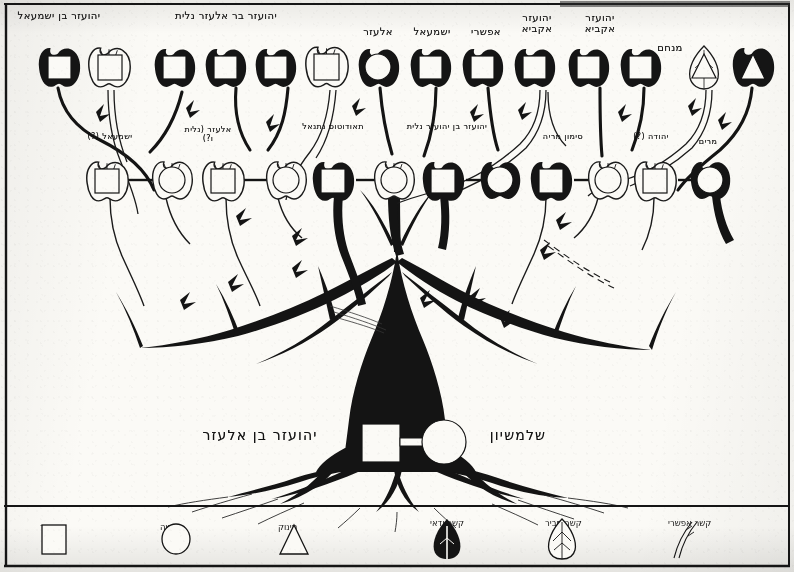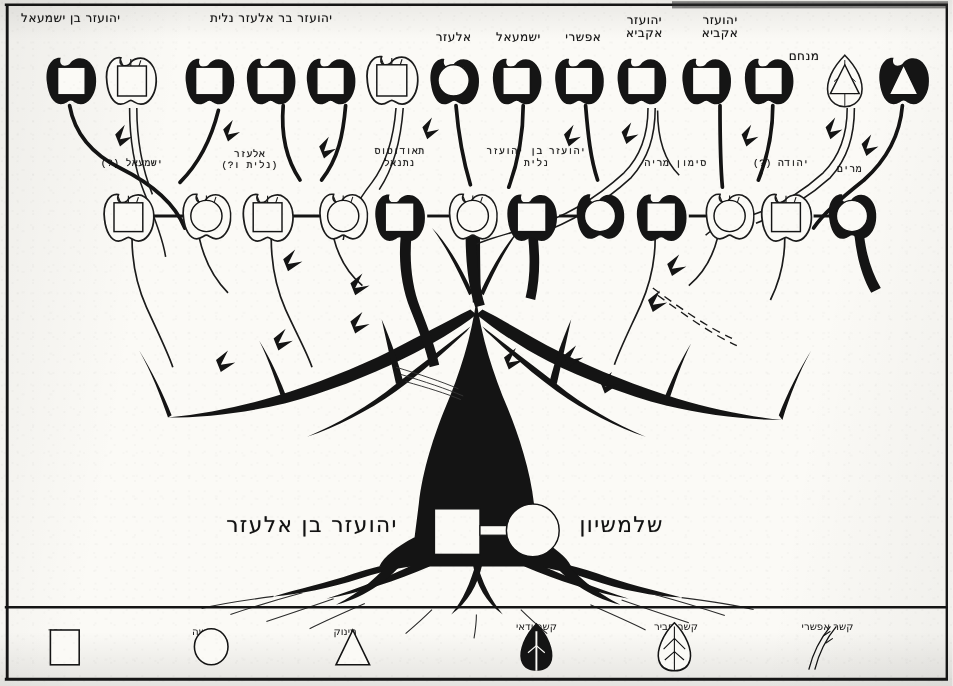--- a/index.html
+++ b/index.html
@@ -30,22 +30,22 @@
   .hlabel{
     position:absolute;
     direction:rtl;unicode-bidi:bidi-override;
     font-family:"DejaVu Sans","Liberation Sans",sans-serif;
     color:#111;white-space:nowrap;text-align:center;
     line-height:1.12;letter-spacing:.4px;
     transform:translateX(-50%);
     text-shadow:0 0 .6px rgba(0,0,0,.45);
   }
   .r1lab{font-size:10px;}
-  .r2lab{font-size:8px;font-family:Liberation Mono, monospace;}
-  .trunklab{font-size:18px;letter-spacing:1.2px;}
+  .r2lab{font-size:8px;}
+  .trunklab{font-size:14px;letter-spacing:1.2px;}
   .legendlab{font-size:8.5px;direction:rtl;unicode-bidi:bidi-override;color:#111;}
   .legend-item{position:absolute;display:flex;align-items:center;gap:6px;flex-direction:row-reverse;}
 </style>
 </head>
 <body>
 
 <div id="page">
   <div id="paper"></div>
 
   <svg width="794" height="572" viewBox="0 0 794 572">

